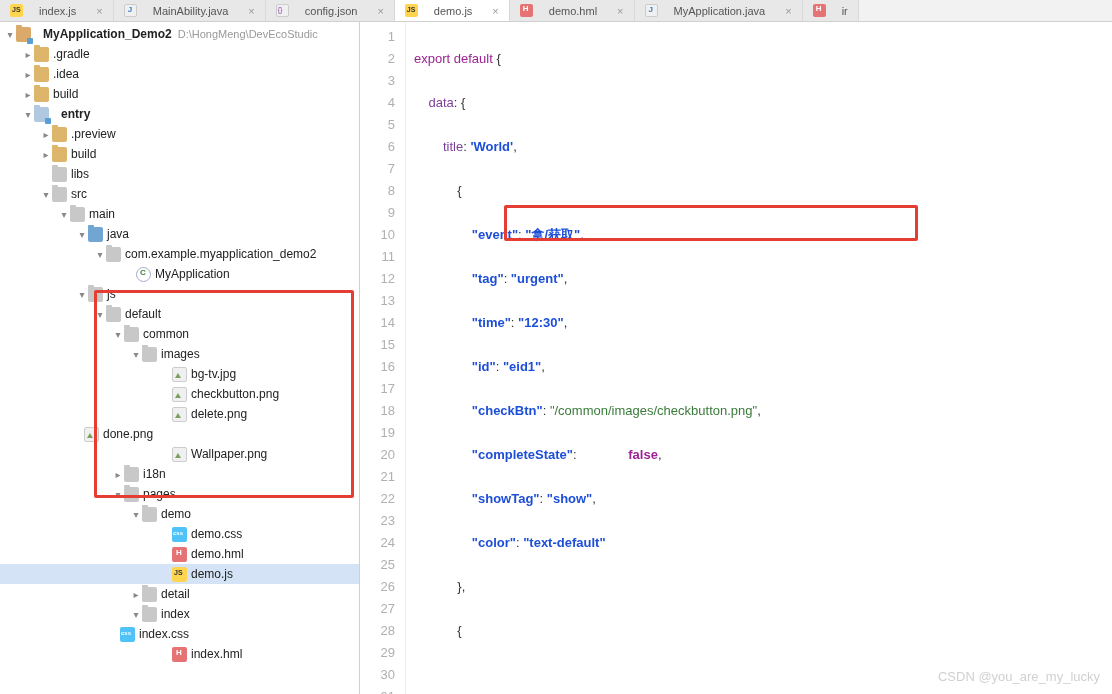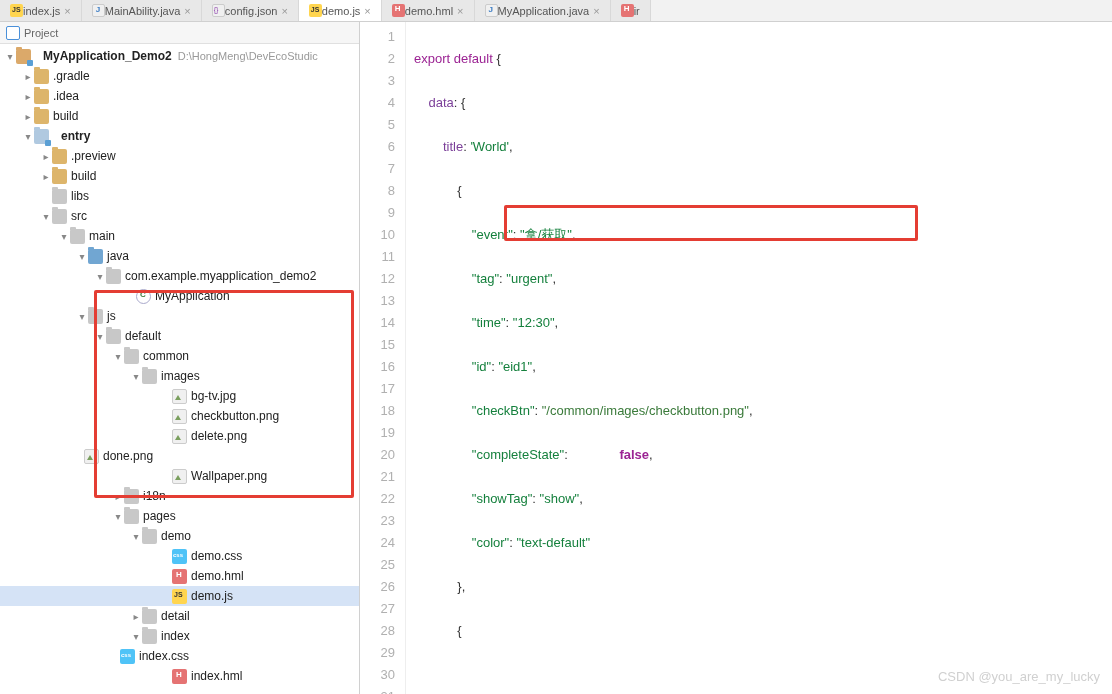--- a/index.html
+++ b/index.html
@@ -1,18 +1,18 @@
 <!DOCTYPE html>
 <html><head>
 <meta charset="utf-8">
 <style>
 * { margin:0; padding:0; box-sizing:border-box; font-family:"Segoe UI",Arial,sans-serif; }
 body { width:1112px; height:694px; background:#fff; overflow:hidden; position:relative; display:flex; flex-direction:column; }
 .tabs { height:22px; background:#f2f2f2; border-bottom:1px solid #d0d0d0; display:flex; font-size:11px; color:#555; }
-.tab { padding:3px 10px; border-right:1px solid #d8d8d8; display:flex; align-items:center; gap:0; background:#e8e8e8; }
+.tab { padding:3px 10px; border-right:1px solid #d8d8d8; display:flex; align-items:center; gap:16px; background:#e8e8e8; }
 .tab.active { background:#fff; }
 .tab .close { color:#999; margin-left:4px; }
 .tab .ico { width:13px; height:13px; display:inline-block; }
 .ico.js { background:#ffd54f; border-radius:2px; position:relative; }
 .ico.js::after { content:"JS"; font-size:7px; position:absolute; left:2px; top:2px; color:#333; font-weight:bold; }
 .ico.java { background:#f0f0f0; border:1px solid #ccc; border-radius:2px; position:relative; }
 .ico.java::after { content:"J"; font-size:8px; color:#3b7cc4; position:absolute; left:3px; top:0; font-weight:bold; }
 .ico.json { background:#f0f0f0; border:1px solid #ccc; border-radius:2px; position:relative; }
 .ico.json::after { content:"{}"; font-size:7px; color:#8e44ad; position:absolute; left:1px; top:1px; }
 .ico.hml { background:#e57373; border-radius:2px; position:relative; }
@@ -52,21 +52,21 @@
 .label { color:#222; }
 .label.bold { font-weight:bold;margin-left:8px; }
 .path-suffix { color:#999; margin-left:6px; font-size:11px; }
 .editor { flex:1; display:flex; background:#fff; font-family:"Consolas","Courier New",monospace; font-size:13px; position:relative; }
 .gutter { width:46px; background:#fff; color:#b0b0b0; text-align:right; padding:4px 10px 0 0; border-right:1px solid #eee; font-family:inherit; line-height:22px; user-select:none; }
 .gutter div { height:22px; }
 .code { flex:1; padding:4px 0 0 8px; line-height:22px; white-space:pre; position:relative; }
 .code div { height:22px; }
 .kw { color:#9b2393; }
 .key { color:#7b3f99;text-align:center; }
-.str { color:#15803d; }
+.str { color:#1d4ed8;font-weight:bold; }
 .strpath { color:#3a7a3a; }
 .punc { color:#333; }
 .bool { color:#9b2393; font-weight:bold;margin-left:48px; }
 .hl-box1 { position:absolute; border:3px solid #e43d33; border-radius:2px; pointer-events:none; left:94px; top:290px; width:260px; height:208px; }
 .hl-box2 { position:absolute; border:3px solid #e43d33; border-radius:2px; pointer-events:none; left:504px; top:205px; width:414px; height:36px; }
 .watermark { position:absolute; right:12px; bottom:10px; color:#d0d0d0; font-size:13px; font-family:Arial; }
 </style>
 </head>
 <body>
 
@@ -102,24 +102,20 @@
       <span class="close">×</span>
     </div>
   <div class="tab">
       <span class="ico hml"></span>
       <span>ir</span>
     </div>
 </div>
 
 <div class="main">
 <div class="sidebar">
-  <div class="proj-label">
-        <span class="proj-icon"></span>
-        <span>Project</span>
-      </div>
   <div class="tree">
     <div class="tree-row" style="padding-left:4px">
           <span class="chev">▾</span>
           <span class="fico root"></span>
           <span class="label bold">MyApplication_Demo2</span>
           <span class="path-suffix">D:\HongMeng\DevEcoStudic</span>
         </div>
     <div class="tree-row" style="padding-left:22px">
           <span class="chev">▸</span>
           <span class="fico folder"></span>

